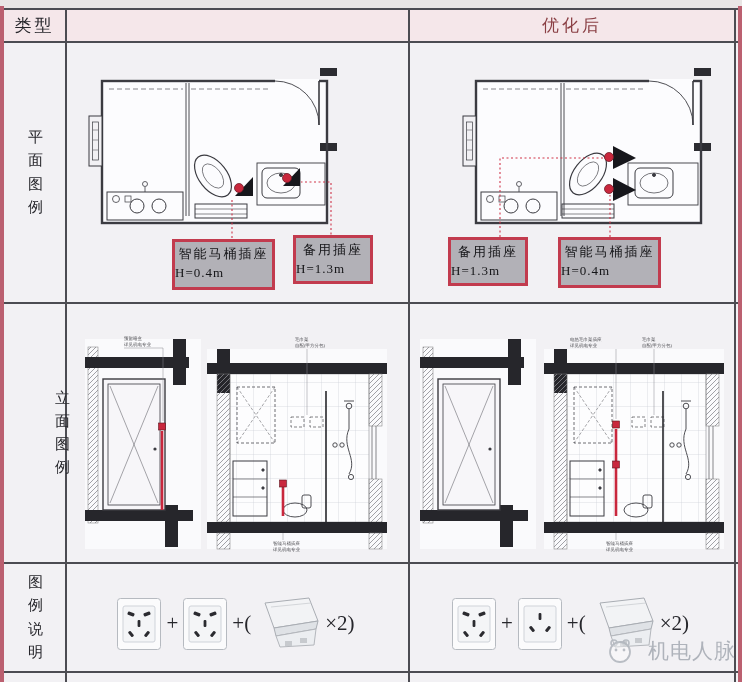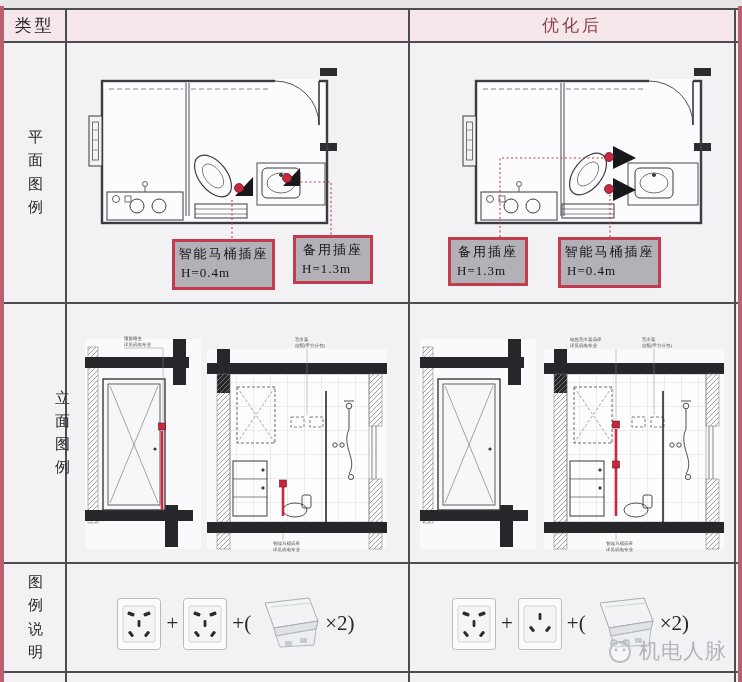--- a/index.html
+++ b/index.html
@@ -13,24 +13,24 @@
   .bodybg{position:absolute;left:4px;top:41px;width:734px;height:641px;background:#f2f1f4;}
   .hcell{position:absolute;top:10px;height:31px;display:flex;align-items:center;justify-content:center;
          font-size:17px;letter-spacing:3px;}
   .rowlabel{position:absolute;left:4px;width:40px;display:flex;flex-direction:column;
             align-items:center;justify-content:center;font-size:15px;line-height:1.55;letter-spacing:4px;margin-left:20px;}
   .rowlabel span{padding-left:4px;}
   .cell{position:absolute;margin-top:7px;}
   .tag{position:absolute;background:#b2b1b7;border:3px solid #c23b4e;box-sizing:border-box;
        font-size:13px;line-height:1.45;padding-top:3px;color:#141417;}
   .tag .t1{text-align:center;letter-spacing:2px;white-space:nowrap;}
-  .tag .t2{text-align:left;padding-left:6px;letter-spacing:1px;}
+  .tag .t2{text-align:left;padding-left:0;letter-spacing:1px;}
   .legendcell{display:flex;align-items:center;justify-content:center;}
   .legendcell .op{font-size:21px;margin:0 4px;white-space:nowrap;}
-  .watermark{position:absolute;left:606px;top:637px;display:flex;align-items:center;gap:5px;
+  .watermark{position:absolute;left:606px;top:637px;display:flex;align-items:center;gap:14px;
              color:#a8adb5;font-size:21px;letter-spacing:1px;opacity:.9;
              font-family:"Liberation Sans",sans-serif;z-index:6;}
   svg{display:block;}
 </style>
 </head>
 <body>
 
 <div class="screen">
 
   <div class="headerbg"></div>

